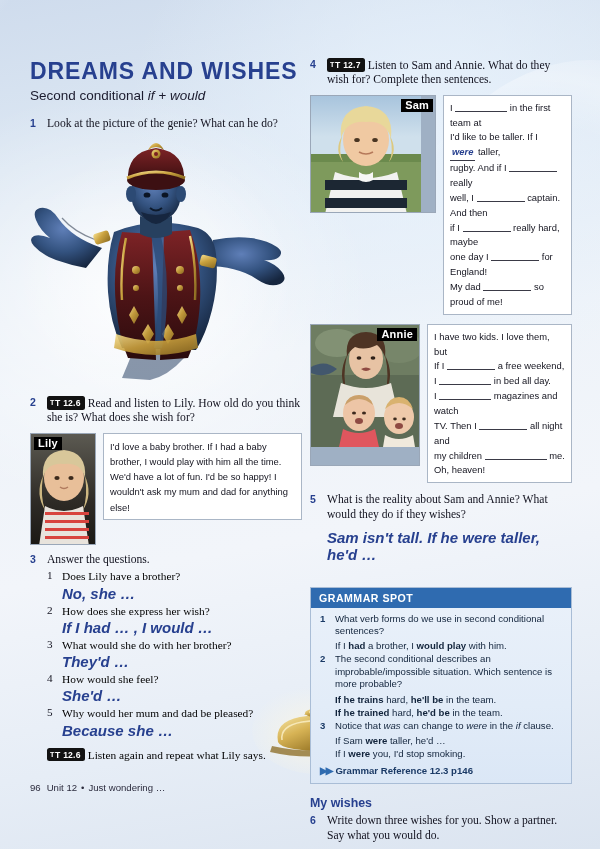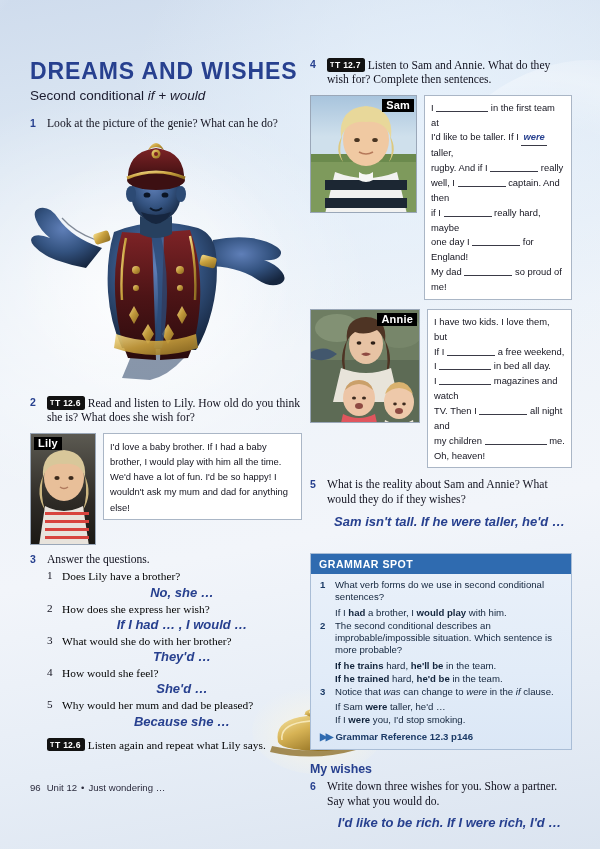--- a/index.html
+++ b/index.html
@@ -96,23 +96,22 @@
   }
   .bubble .filled {
     display: inline-block; border-bottom: 1px solid #3a3a46;
     font-style: italic; font-weight: bold; color: #27408f;
     padding: 0 2px;
   }
 
   .hint {
     font-family: "Liberation Sans", sans-serif;
     font-weight: bold; font-style: italic;
-    font-size: 13px; color: #27408f;
+    font-size: 15px; color: #27408f;
     margin-top: 1px;
-    text-align: center;
   }
   ol.qlist { list-style: none; margin-top: 2px; }
   ol.qlist > li { position: relative; padding-left: 15px; margin-top: 2px; }
   ol.qlist > li .qn {
     position: absolute; left: 0; top: 0;
     font-size: 11.2px; color: #12121f;
   }
   ol.qlist > li .q { font-size: 11.4px; line-height: 1.25; }
 
   
@@ -372,21 +371,21 @@
 
   <div class="col-right">
     <div class="ex" style="margin-top:0;">
       <span class="num">4</span>
       <div class="txt">
         <span class="audio"><span class="t">T</span><span>T 12.7</span></span><span>Listen to Sam and Annie. What do they wish for? Complete then sentences.</span>
       </div>
     </div>
 
     <div class="person-row">
-      <div class="photo" style="width:107px;height:118px;">
+      <div class="photo" style="width:126px;height:118px;">
         <svg viewBox="0 0 110 118" width="110" height="118">
           <defs>
             <linearGradient id="skybg" x1="0" y1="0" x2="0" y2="1">
               <stop offset="0%" stop-color="#a8c4dd"></stop>
                 <stop offset="55%" stop-color="#cfe0ec"></stop>
             </linearGradient>
           </defs>
           <rect width="110" height="74" fill="url(#skybg)"></rect>
           <rect y="60" width="110" height="58" fill="#7e9a5c"></rect>
           <rect y="58" width="110" height="8" fill="#6b8a4d"></rect>
@@ -413,21 +412,21 @@
             <div><span>rugby. And if I </span><span class="blank" style="width: 48px;"></span><span> really</span></div>
             <div><span>well, I </span><span class="blank" style="width: 48px;"></span><span> captain. And then</span></div>
             <div><span>if I </span><span class="blank" style="width: 48px;"></span><span> really hard, maybe</span></div>
             <div><span>one day I </span><span class="blank" style="width: 48px;"></span><span> for England!</span></div>
             <div><span>My dad </span><span class="blank" style="width: 48px;"></span><span> so proud of me!</span></div>
           </div>
       </div>
     </div>
 
     <div class="person-row" style="margin-top:9px;">
-      <div class="photo" style="width:110px;height:114px;">
+      <div class="photo" style="width:110px;height:142px;">
         <svg viewBox="0 0 110 122" width="110" height="122">
           <rect width="110" height="122" fill="#5d6b55"></rect>
           <rect width="110" height="50" fill="#6e7d62"></rect>
           <ellipse cx="26" cy="18" rx="22" ry="14" fill="#8a9a7c" opacity=".7"></ellipse>
           <ellipse cx="88" cy="22" rx="24" ry="16" fill="#7b8a6e" opacity=".7"></ellipse>
           <ellipse cx="55" cy="34" rx="17" ry="20" fill="#e7c3a4"></ellipse>
           <path d="M36 32 q-3 -24 19 -25 q22 1 19 25 q-3 -8 -8 -12 q-12 6 -22 2 q-6 4 -8 10 z" fill="#4e3424"></path>
           <path d="M36 30 q-5 22 0 38 q-10 -18 0 -38 z" fill="#4e3424"></path>
           <path d="M74 30 q5 22 0 38 q10 -18 0 -38 z" fill="#4e3424"></path>
           <ellipse cx="48" cy="33" rx="2.4" ry="1.8" fill="#2e2018"></ellipse>

